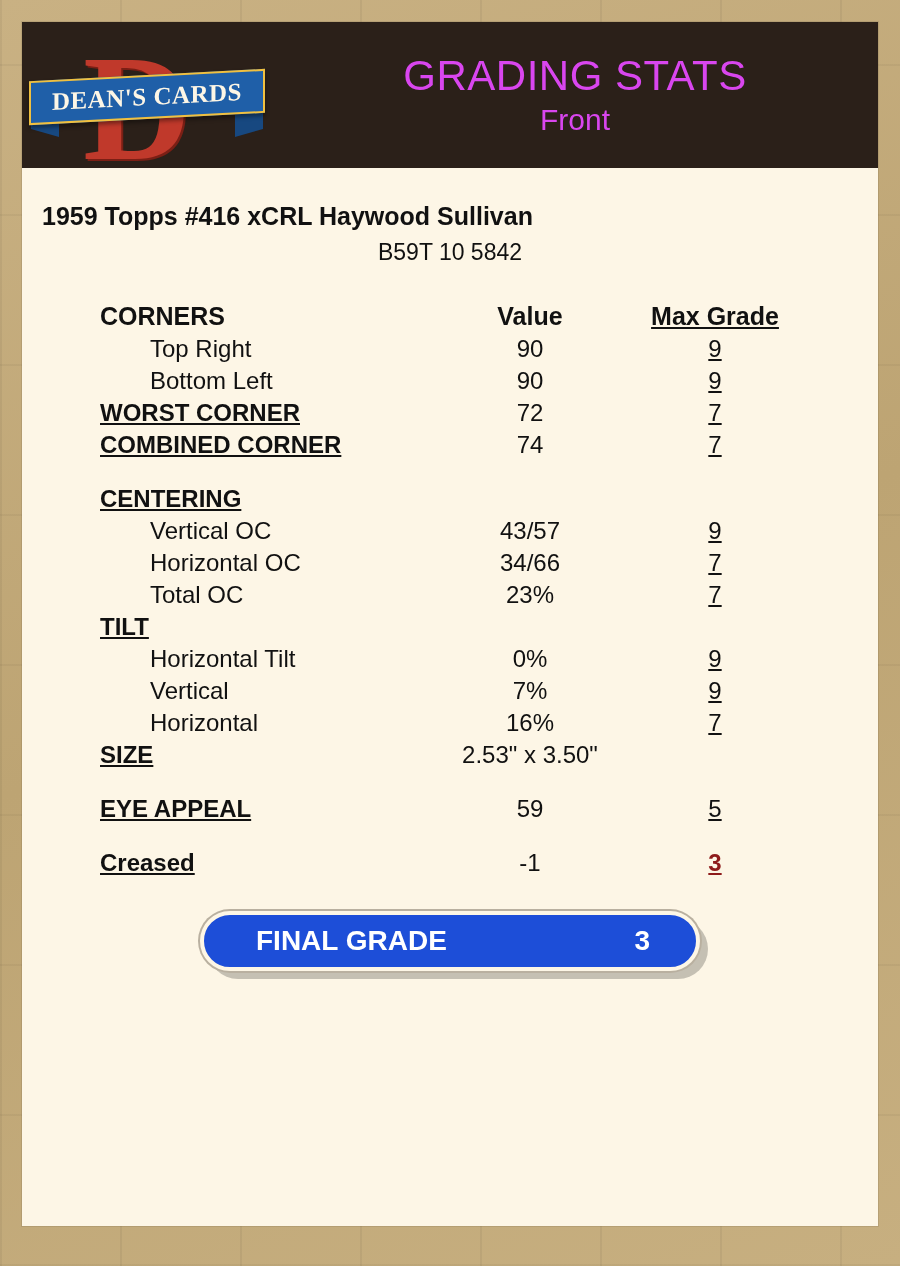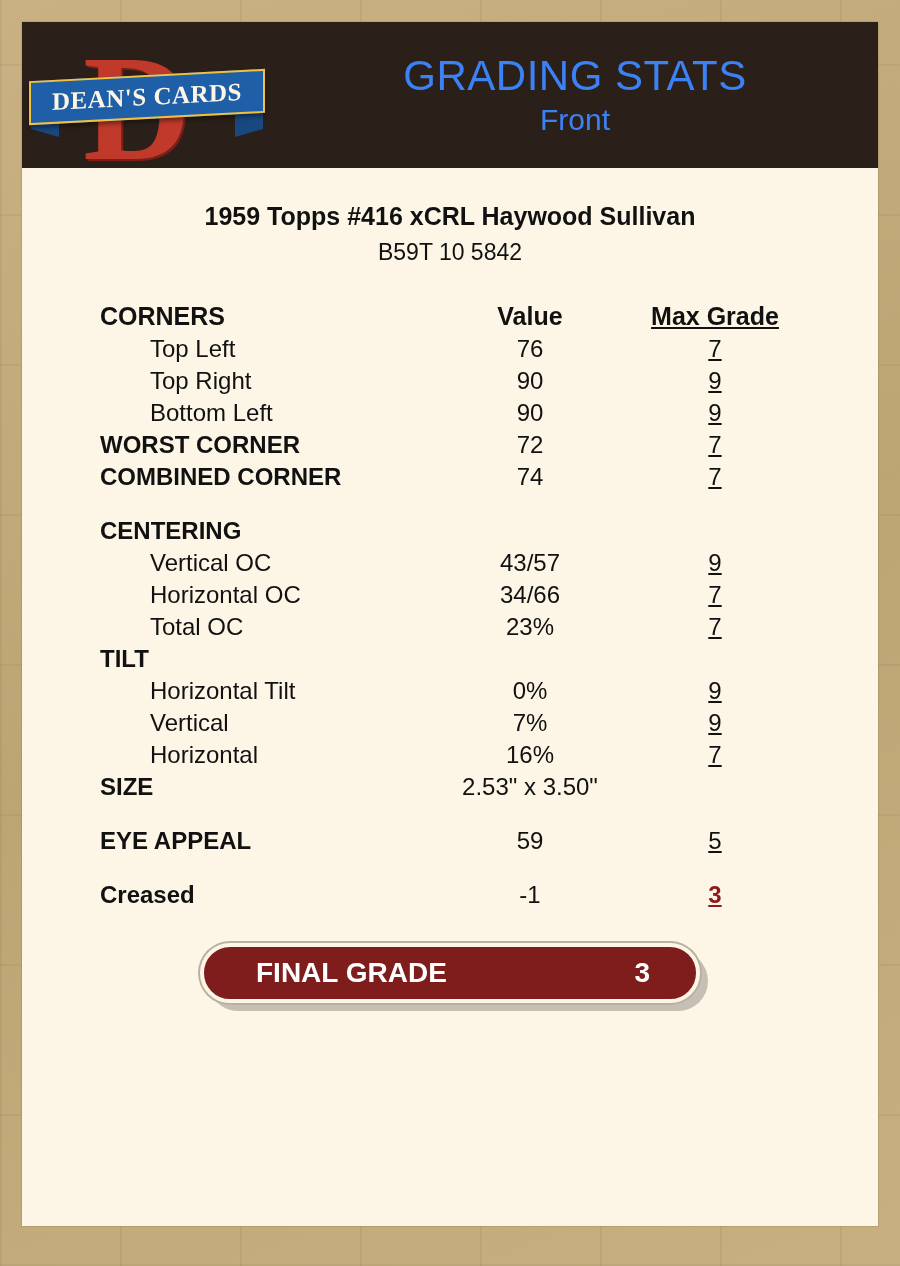--- a/index.html
+++ b/index.html
@@ -84,40 +84,41 @@
     width: 28px; height: 22px;
     background: #17488030;
     background-color: #174880;
     transform: skewY(16deg);
   }
   .logo-tail-l { left: 2px; }
   .logo-tail-r { right: 2px; transform: skewY(-16deg); }
   .header-titles {
     flex: 1;
     text-align: center;
-    color: #3b82f6;
+    color: #d946ef;
   }
   .header-title {
     font-size: 42px;
     letter-spacing: 0.5px;
     line-height: 1.05;
   }
   .header-sub {
     font-size: 30px;
     margin-top: 4px;
     line-height: 1.1;
   }
   .body {
     padding: 34px 0 0 0;
   }
   .card-title {
-    text-align: center;
+    text-align: left;
     font-size: 25px;
     font-weight: bold;
     color: #111111;
+    margin-left: 20px;
   }
   .card-sub {
     text-align: center;
     font-size: 23px;
     color: #111111;
     margin-top: 8px;
   }
   table.stats {
     margin: 34px auto 0 auto;
     width: 700px;
@@ -125,21 +126,21 @@
     color: #111111;
   }
   table.stats td {
     font-size: 24px;
     padding: 2px 0;
     vertical-align: top;
   }
   td.label { width: 330px; }
   td.value { width: 200px; text-align: center; }
   td.max   { width: 170px; text-align: center; text-decoration: underline; }
-  tr.section td.label { font-weight: bold; }
+  tr.section td.label { font-weight: bold; text-decoration: underline; }
   tr.sub td.label { padding-left: 50px; }
   tr.head td { font-weight: bold; font-size: 25px; }
   tr.spacer td { height: 22px; padding: 0; }
   td.max-red { color: #8e1b1b; font-weight: bold; }
   td.size-val { text-align: center; }
   .final-wrap {
     margin: 32px auto 0 auto;
     width: 500px;
     position: relative;
   }
@@ -147,21 +148,21 @@
     position: absolute;
     left: 8px; top: 8px;
     width: 500px; height: 60px;
     background: rgba(0,0,0,0.22);
     border-radius: 30px;
   }
   .final-bar {
     position: relative;
     width: 500px; height: 60px;
     border-radius: 30px;
-    background: #7f1d1d;
+    background: #1d4ed8;
     border: 4px solid #fdf6e6;
     box-shadow: 0 0 0 2px #b9b0a0;
     display: flex;
     align-items: center;
     justify-content: space-between;
     padding: 0 46px 0 52px;
     color: #ffffff;
     font-weight: bold;
     font-size: 28px;
   }
@@ -194,25 +195,20 @@
     <div class="card-title">1959 Topps #416 xCRL Haywood Sullivan</div>
     <div class="card-sub">B59T 10 5842</div>
 
     <table class="stats">
       <tbody id="stats-body">
         <tr class="head">
           <td class="label">CORNERS</td>
           <td class="value">Value</td>
           <td class="max">Max Grade</td>
         </tr>
-      <tr class="sub">
-            <td class="label">Top Left</td>
-            <td class="value">76</td>
-            <td class="max">7</td>
-          </tr>
           <tr class="sub">
             <td class="label">Top Right</td>
             <td class="value">90</td>
             <td class="max">9</td>
           </tr>
           <tr class="sub">
             <td class="label">Bottom Left</td>
             <td class="value">90</td>
             <td class="max">9</td>
           </tr>

